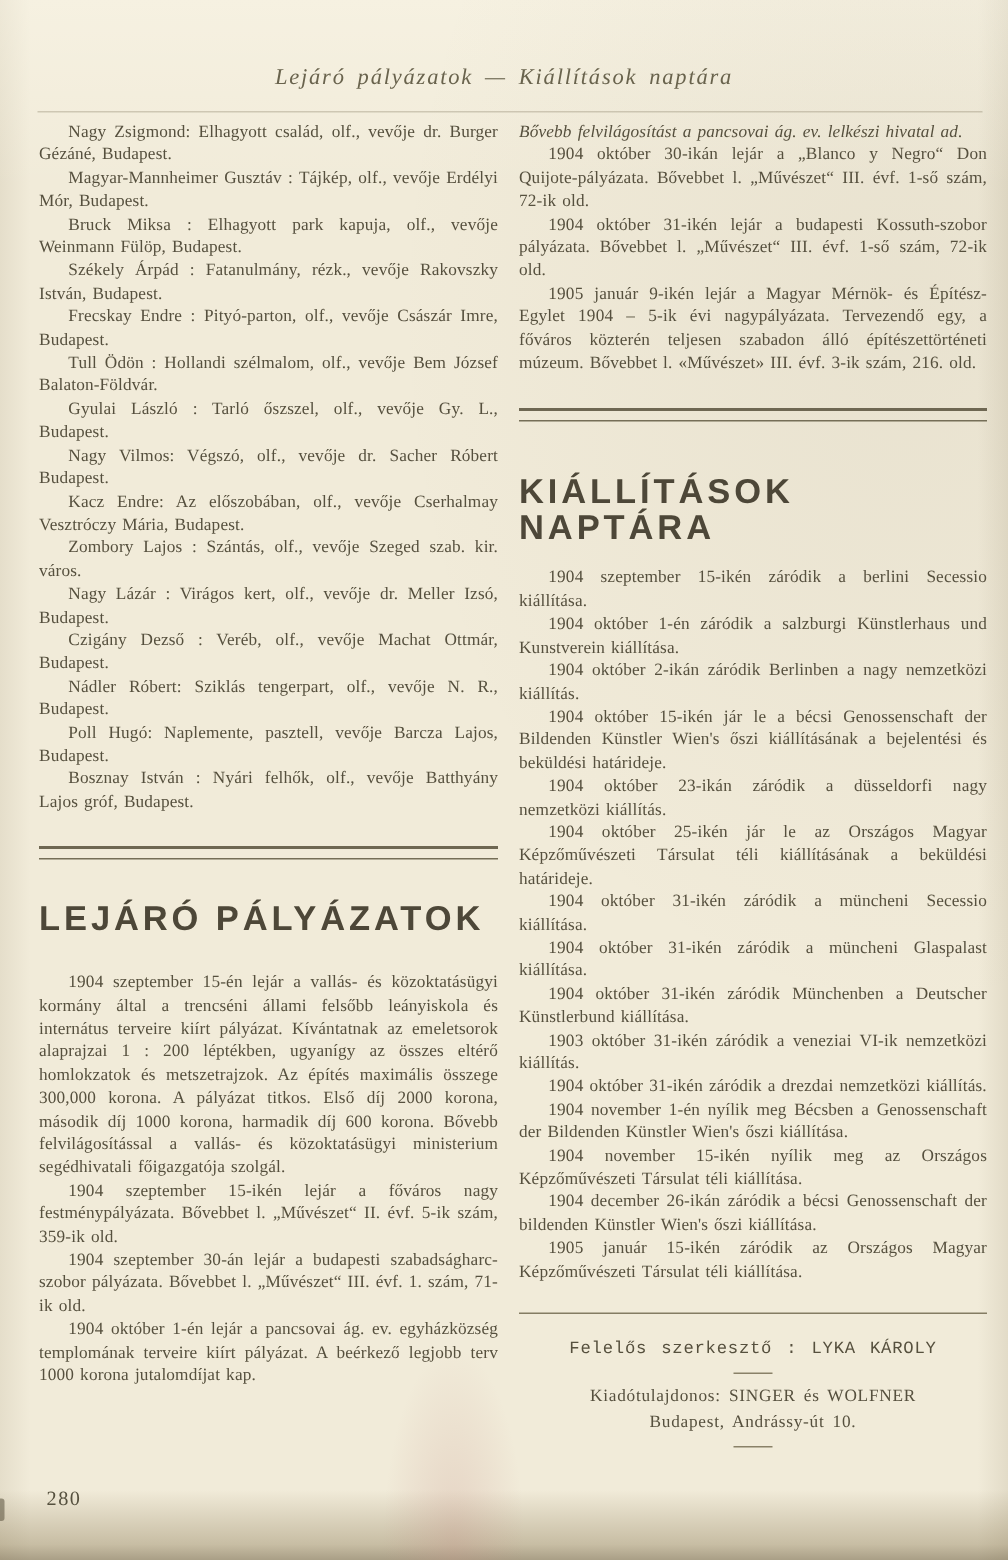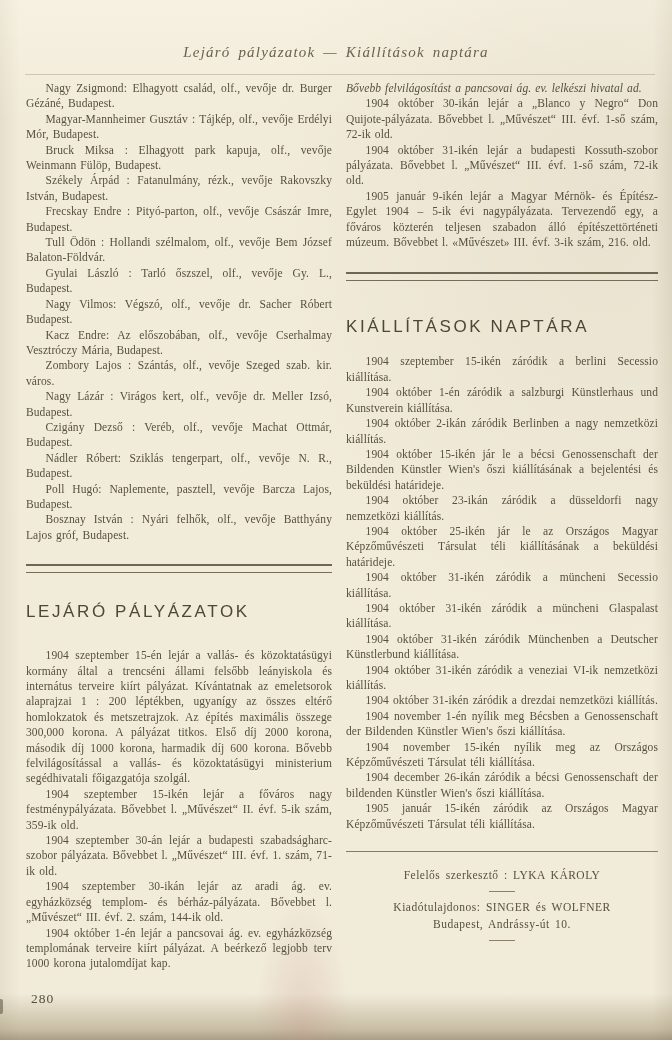--- a/index.html
+++ b/index.html
@@ -40,37 +40,37 @@
     text-align:justify;text-indent:1.7em;
     word-spacing:0.09em;letter-spacing:0.1px;
   }
   p.noindent{text-indent:0;font-style:italic;}
   .double-rule{
     height:6px;border-top:2px solid #6e6752;border-bottom:1px solid #756e57;
   }
   .double-rule.left-col-rule{margin-top:21px;}
   .double-rule.right-col-rule{margin-top:22px;}
   .section-heading{
-    font-family:"Liberation Sans", sans-serif;font-weight:400;
-    font-size:17px;letter-spacing:2.6px;color:#4d4738;
+    font-family:"Liberation Sans", sans-serif;font-weight:700;
+    font-size:23px;letter-spacing:2.6px;color:#4d4738;
     margin:0;line-height:24px;
   }
   .heading-lejaro{margin-top:27px;}
   .heading-naptara{margin-top:34px;}
   .par-block{margin-top:24px;}
   .par-block-naptara{margin-top:15px;}
   .colophon-rule{
     margin-top:19px;border-top:1px solid #847c63;height:0;
   }
   .colophon{text-align:center;}
   .colophon-line{
     margin:0;font-size:11.5px;line-height:15px;color:#56503e;
     letter-spacing:0.5px;word-spacing:2px;
   }
-  .colophon-editor{margin-top:16px;}
+  .colophon-editor{margin-top:16px;font-family:Liberation Mono, monospace;}
   .colophon-divider{
     width:26px;border-top:1px solid #8a8168;height:0;margin:8px auto 8px auto;
   }
   .colophon-address{margin-top:2px;}
   .colophon-printer{font-size:11px;}
   .page-number{
     position:absolute;left:31px;top:991px;
     font-size:13.5px;color:#55503e;letter-spacing:1px;
   }
 </style>
@@ -103,21 +103,20 @@
   </div>
 
   <div class="double-rule left-col-rule"></div>
 
   <h2 class="section-heading heading-lejaro">LEJÁRÓ PÁLYÁZATOK</h2>
 
   <div class="par-block">
     <p class="body-par">1904 szeptember 15-én lejár a vallás- és közoktatásügyi kormány által a trencséni állami felsőbb leányiskola és internátus terveire kiírt pályázat. Kívántatnak az emeletsorok alaprajzai 1 : 200 léptékben, ugyanígy az összes eltérő homlokzatok és metszetrajzok. Az építés maximális összege 300,000 korona. A pályázat titkos. Első díj 2000 korona, második díj 1000 korona, harmadik díj 600 korona. Bővebb felvilágosítással a vallás- és közoktatásügyi ministerium segédhivatali főigazgatója szolgál.</p>
     <p class="body-par">1904 szeptember 15-ikén lejár a főváros nagy festménypályázata. Bővebbet l. „Művészet“ II. évf. 5-ik szám, 359-ik old.</p>
     <p class="body-par">1904 szeptember 30-án lejár a budapesti szabadságharc-szobor pályázata. Bővebbet l. „Művészet“ III. évf. 1. szám, 71-ik old.</p>
-    <p class="body-par">1904 szeptember 30-ikán lejár az aradi ág. ev. egyházközség templom- és bérház-pályázata. Bővebbet l. „Művészet“ III. évf. 2. szám, 144-ik old.</p>
     <p class="body-par">1904 október 1-én lejár a pancsovai ág. ev. egyházközség templomának terveire kiírt pályázat. A beérkező legjobb terv 1000 korona jutalomdíjat kap.</p>
   </div>
 </div>
 
 <div class="col col-right">
   <div>
     <p class="body-par noindent">Bővebb felvilágosítást a pancsovai ág. ev. lelkészi hivatal ad.</p>
     <p class="body-par">1904 október 30-ikán lejár a „Blanco y Negro“ Don Quijote-pályázata. Bővebbet l. „Művészet“ III. évf. 1-ső szám, 72-ik old.</p>
     <p class="body-par">1904 október 31-ikén lejár a budapesti Kossuth-szobor pályázata. Bővebbet l. „Művészet“ III. évf. 1-ső szám, 72-ik old.</p>
     <p class="body-par">1905 január 9-ikén lejár a Magyar Mérnök- és Építész-Egylet 1904 – 5-ik évi nagypályázata. Tervezendő egy, a főváros közterén teljesen szabadon álló építészettörténeti múzeum. Bővebbet l. «Művészet» III. évf. 3-ik szám, 216. old.</p>
@@ -130,21 +129,21 @@
   <div class="par-block-naptara">
     <p class="body-par">1904 szeptember 15-ikén záródik a berlini Secessio kiállítása.</p>
     <p class="body-par">1904 október 1-én záródik a salzburgi Künstlerhaus und Kunstverein kiállítása.</p>
     <p class="body-par">1904 október 2-ikán záródik Berlinben a nagy nemzetközi kiállítás.</p>
     <p class="body-par">1904 október 15-ikén jár le a bécsi Genossenschaft der Bildenden Künstler Wien's őszi kiállításának a bejelentési és beküldési határideje.</p>
     <p class="body-par">1904 október 23-ikán záródik a düsseldorfi nagy nemzetközi kiállítás.</p>
     <p class="body-par">1904 október 25-ikén jár le az Országos Magyar Képzőművészeti Társulat téli kiállításának a beküldési határideje.</p>
     <p class="body-par">1904 október 31-ikén záródik a müncheni Secessio kiállítása.</p>
     <p class="body-par">1904 október 31-ikén záródik a müncheni Glaspalast kiállítása.</p>
     <p class="body-par">1904 október 31-ikén záródik Münchenben a Deutscher Künstlerbund kiállítása.</p>
-    <p class="body-par">1904 október 31-ikén záródik a veneziai VI-ik nemzetközi kiállítás.</p>
+    <p class="body-par">1903 október 31-ikén záródik a veneziai VI-ik nemzetközi kiállítás.</p>
     <p class="body-par">1904 október 31-ikén záródik a drezdai nemzetközi kiállítás.</p>
     <p class="body-par">1904 november 1-én nyílik meg Bécsben a Genossenschaft der Bildenden Künstler Wien's őszi kiállítása.</p>
     <p class="body-par">1904 november 15-ikén nyílik meg az Országos Képzőművészeti Társulat téli kiállítása.</p>
     <p class="body-par">1904 december 26-ikán záródik a bécsi Genossenschaft der bildenden Künstler Wien's őszi kiállítása.</p>
     <p class="body-par">1905 január 15-ikén záródik az Országos Magyar Képzőművészeti Társulat téli kiállítása.</p>
   </div>
 
   <div class="colophon-rule"></div>
 
   <div class="colophon">

